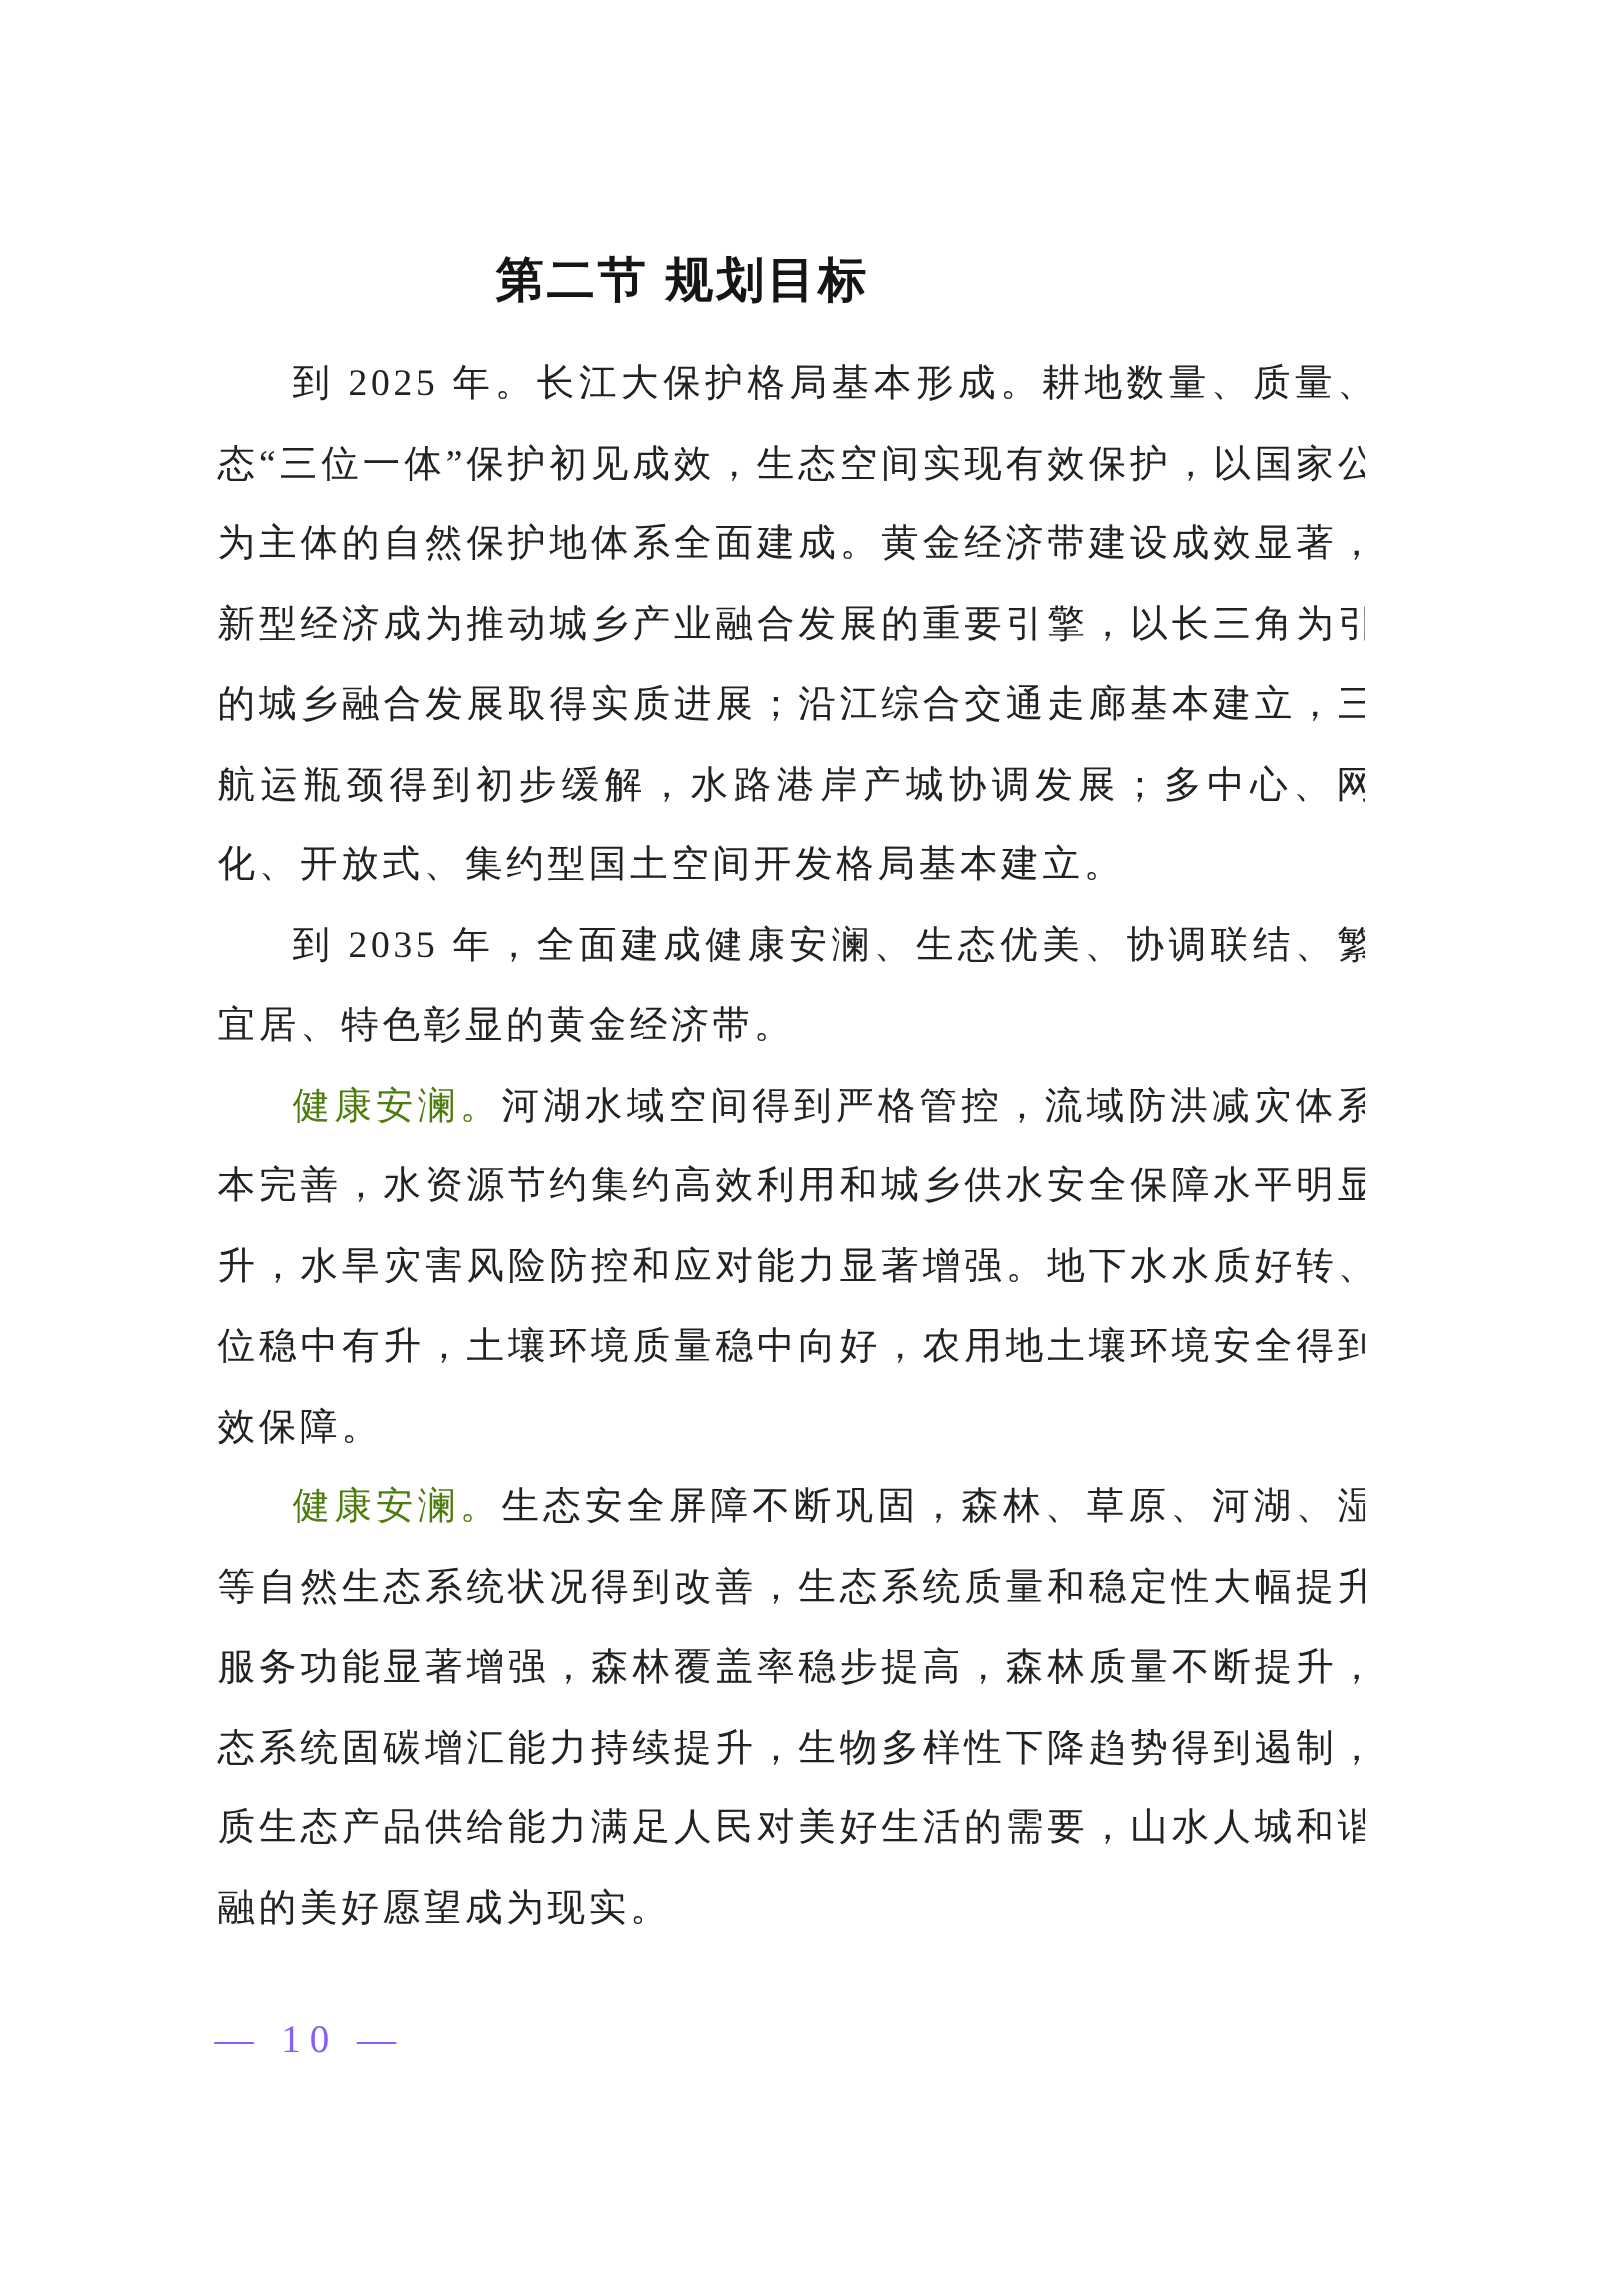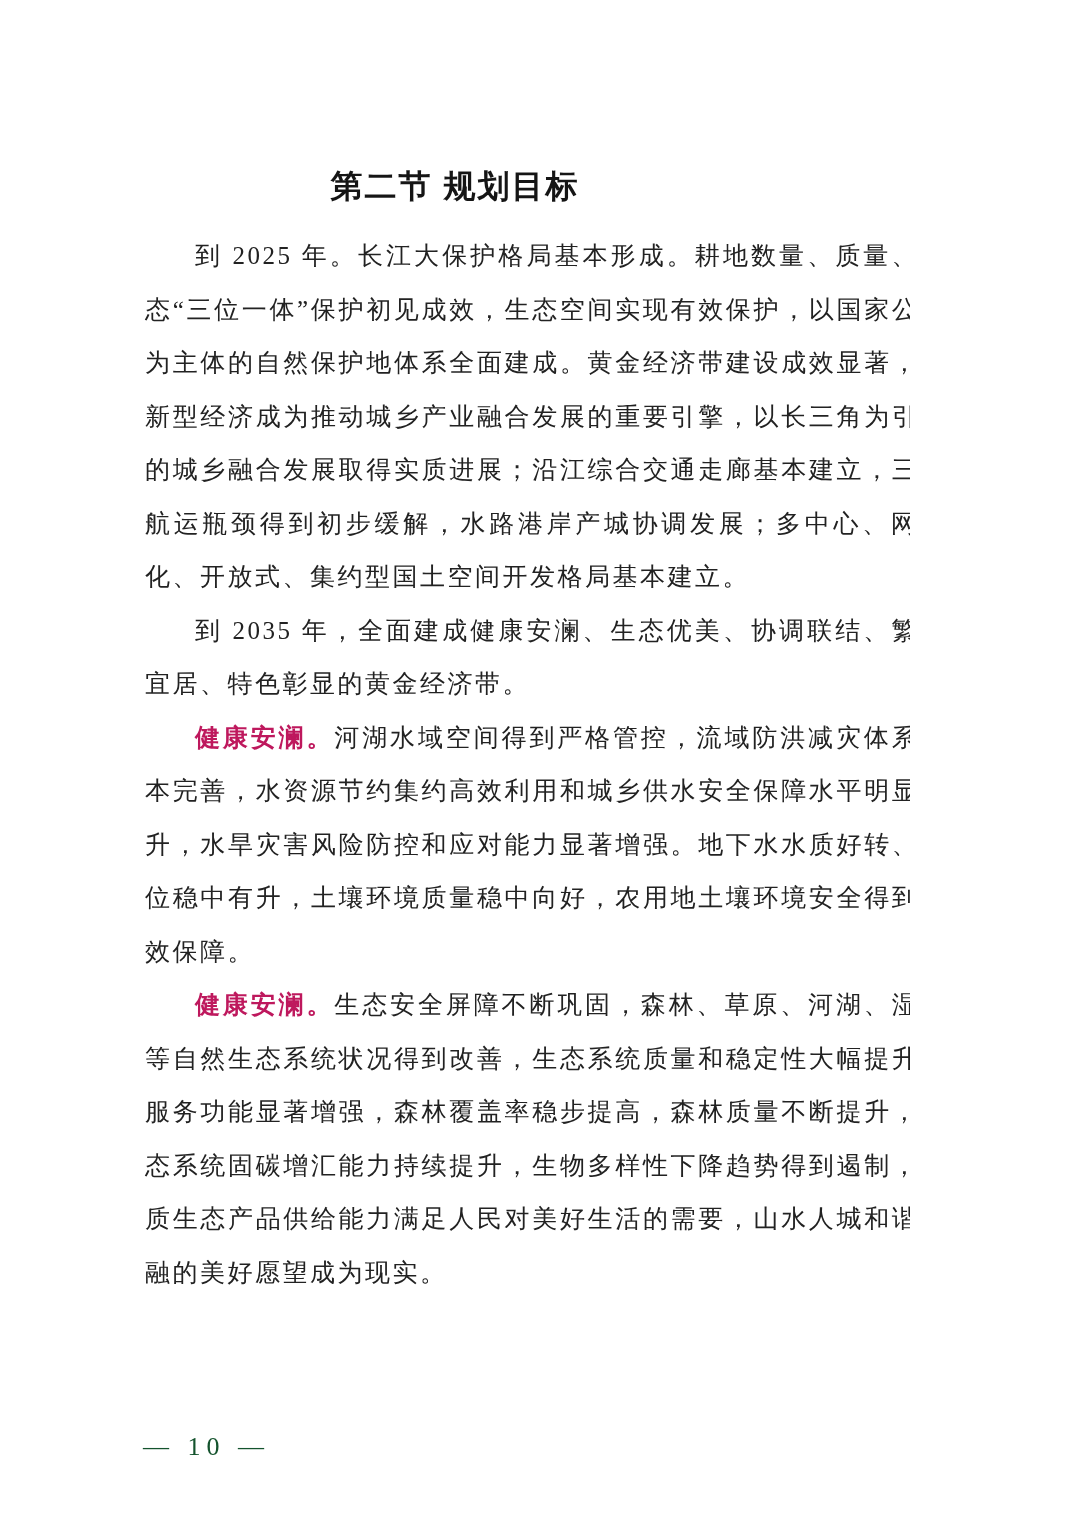--- a/index.html
+++ b/index.html
@@ -35,31 +35,31 @@
     text-align: justify;
     text-justify: inter-character;
     color: #222222;
   }
   .content p {
     margin: 0;
     padding: 0;
     text-indent: 2em;
   }
   .content p span.bold {
-    font-weight: bold;
-    color: #be185d;
+    font-weight: normal;
+    color: #4d7c0f;
     margin-top: 20px;
   }
   .page-footer {
     position: absolute;
     left: 143px;
-    top: 1432px;
+    top: 1345px;
     font-size: 26px;
     letter-spacing: 6px;
-    color: #14532d;
+    color: #8b5cf6;
     font-family: "Liberation Serif", "DejaVu Serif", serif;
   }
 </style>
 </head>
 <body>
 
 <div class="page">
   <div class="section-title">第二节 规划目标</div>
 
   <div class="content">

